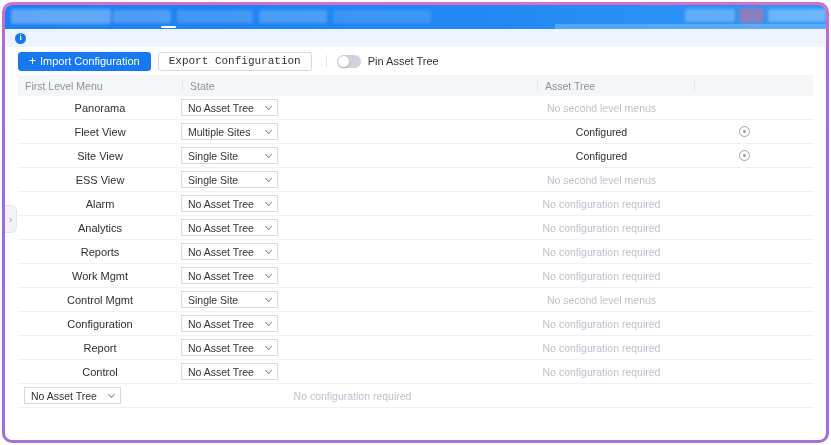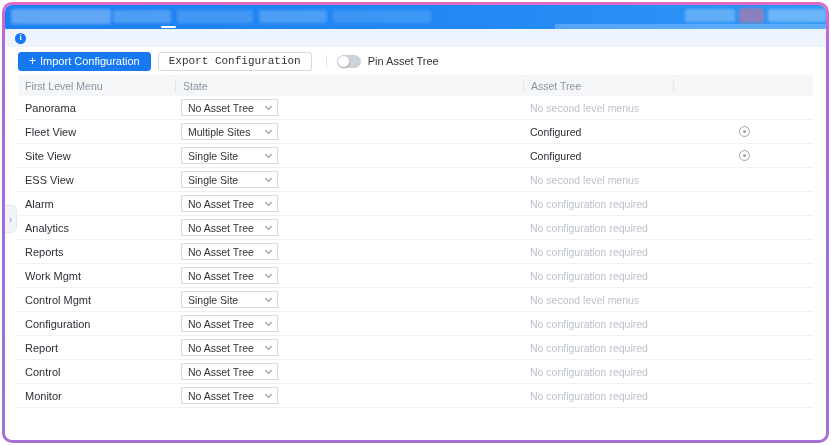--- a/index.html
+++ b/index.html
@@ -51,26 +51,26 @@
   .vdiv { width: 1px; height: 12px; background: #e3e3e3; margin: 0 10px 0 14px; }
   .toggle { width: 24px; height: 13px; border-radius: 7px; background: #ced2da;
     position: relative; cursor: pointer; flex: 0 0 auto; }
   .toggle .knob { position: absolute; left: 1px; top: 1px; width: 11px; height: 11px;
     border-radius: 50%; background: #fff; box-shadow: 0 1px 2px rgba(0,0,0,.25); }
   .toggle-label { font-size: 11px; color: #333; margin-left: 7px; }
 
   
   .table { margin: 0 13px; }
   .thead { display: grid; grid-template-columns: 157px 348px 150px 1fr; height: 21px;
-    background: #f5f6f8; align-items: center; }
+    background: #f5f6f8; align-items: center; gap: 7px; }
   .th { font-size: 10.5px; color: #8b92a1; padding-left: 7px; height: 13px;
     display: flex; align-items: center; }
   .th + .th { border-left: 1px solid #e4e6eb; }
   .trow { display: grid; grid-template-columns: 157px 348px 150px 1fr; height: 24px;
-    align-items: center; border-bottom: 1px solid #f0f1f3; background: #fff; }
+    align-items: center; border-bottom: 1px solid #f0f1f3; background: #fff; text-align: center; }
   .menu-cell { font-size: 11px; color: #2b2f36; padding-left: 7px; }
   .select { width: 97px; height: 17px; margin-left: 6px; border: 1px solid #d7d9de;
     border-radius: 0; background: #fff; display: flex; align-items: center;
     justify-content: space-between; padding: 0 6px; cursor: pointer; }
   .select-val { font-size: 10.5px; color: #333; }
   .chev { width: 5px; height: 5px; border-right: 1px solid #8b92a1; border-bottom: 1px solid #8b92a1;
     transform: rotate(45deg); margin-top: -3px; flex: 0 0 auto; }
   .state-cell { font-size: 10.5px; color: #2b2f36; padding-left: 7px; }
   .state-cell.muted { color: #bcc1cb; }
   .action-cell { padding-left: 66px; }
@@ -316,21 +316,20 @@
     </span>
     <span class="state-cell muted">No configuration required</span>
     <span class="action-cell" style="visibility: hidden;">
       <span class="dot-ic">
                 <i></i>
               </span>
     </span>
   </div>
 
   <div class="trow">
-    <span class="menu-cell">Monitor</span>
     <span class="asset-cell">
       <span class="select">
         <span class="select-val">No Asset Tree</span>
         <span class="chev"></span>
       </span>
     </span>
     <span class="state-cell muted">No configuration required</span>
     <span class="action-cell" style="visibility: hidden;">
       <span class="dot-ic">
                 <i></i>

